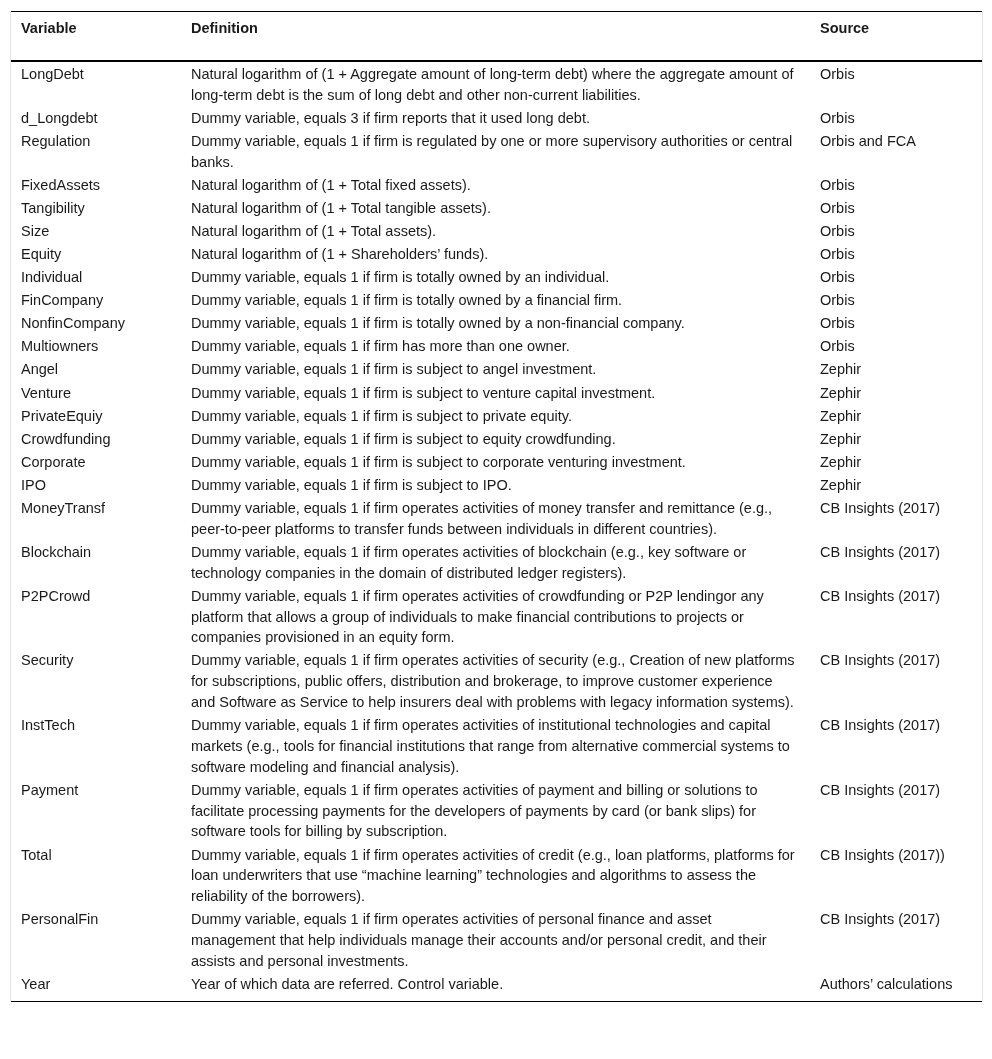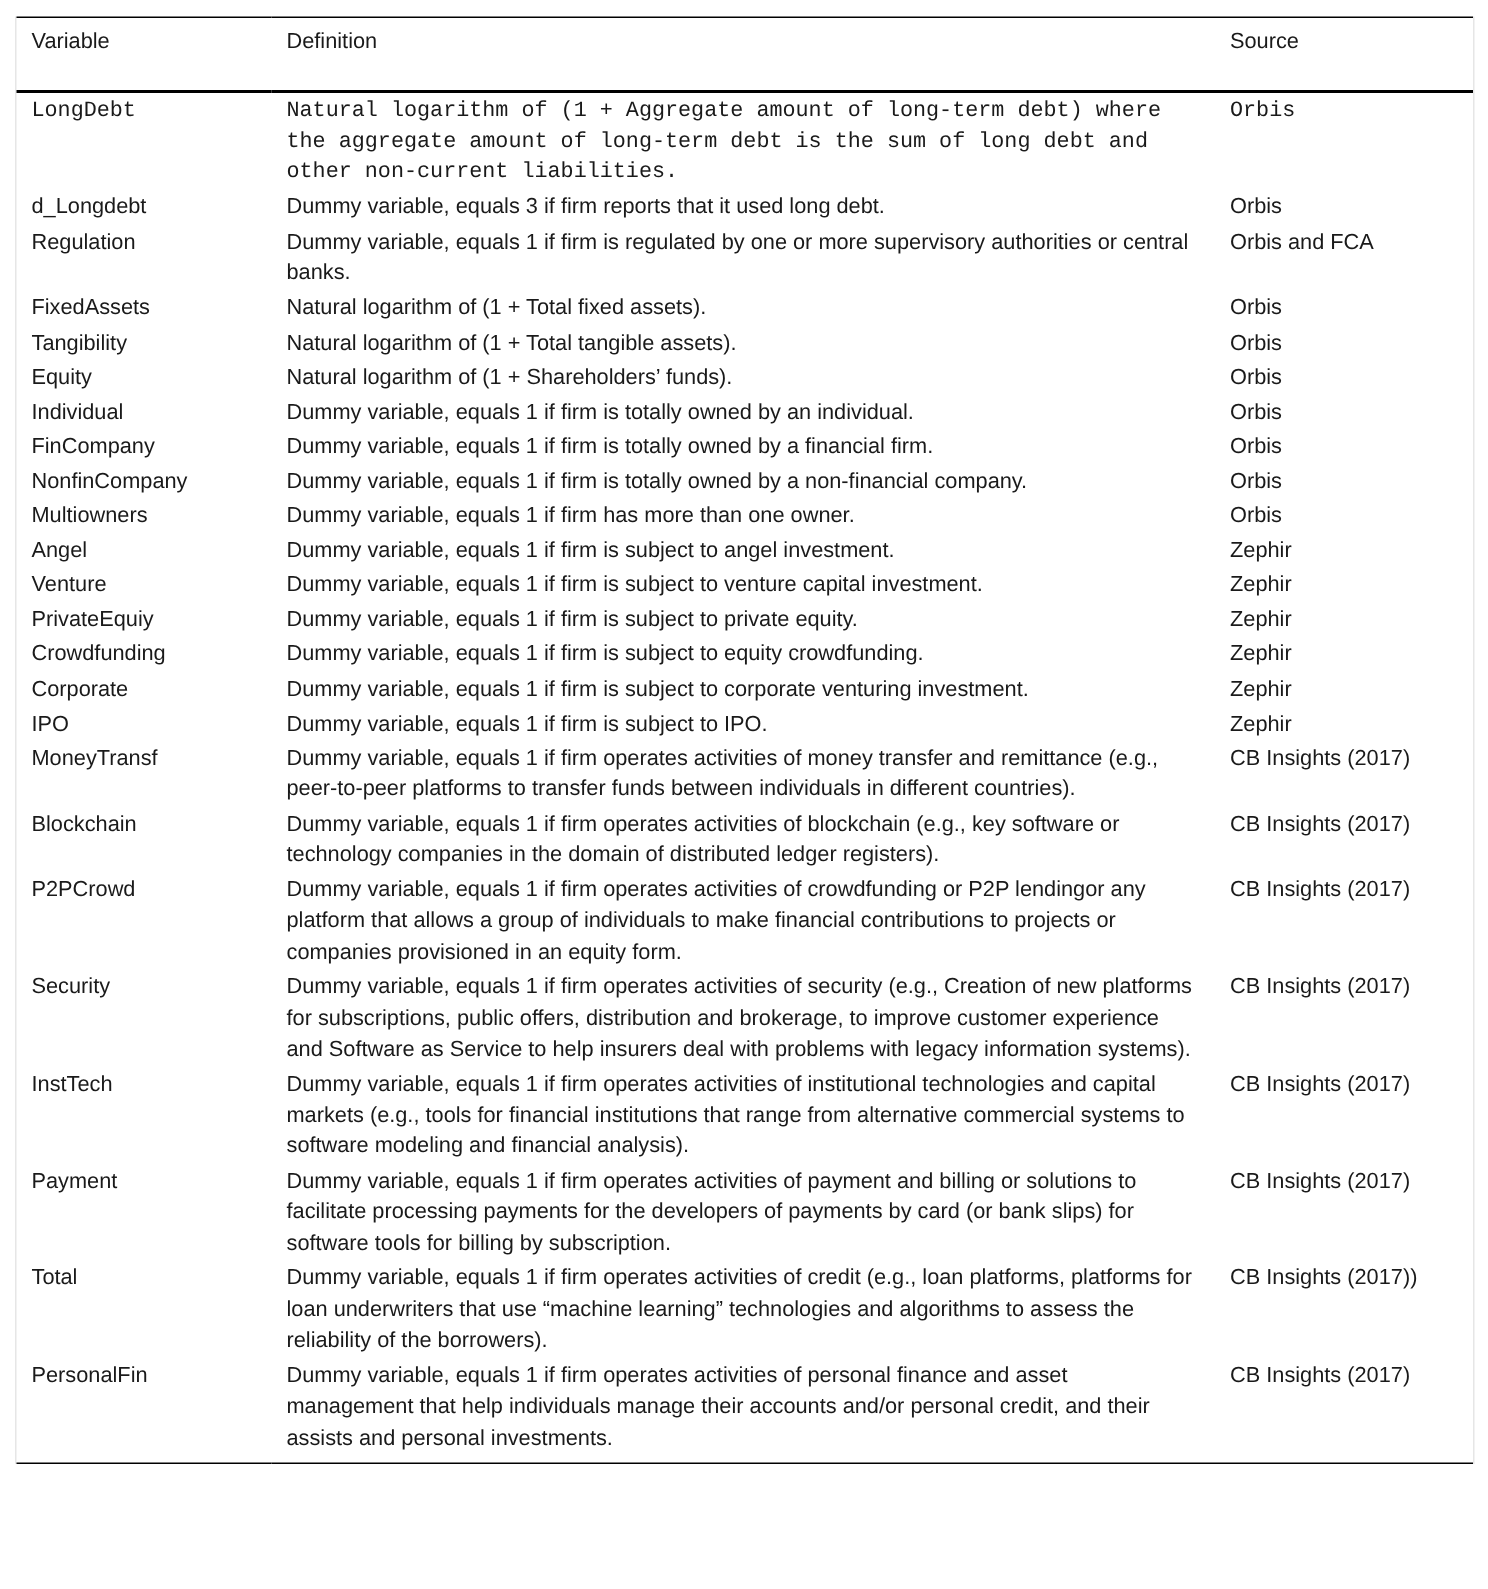--- a/index.html
+++ b/index.html
@@ -8,23 +8,23 @@
   .frame { position: absolute; left: 10px; top: 11px; width: 971px;
            border-left: 1px solid #e6e6e6; border-right: 1px solid #e6e6e6;
            background: #fff; }
   table { width: 100%; border-collapse: collapse; table-layout: fixed;
           border-top: 1px solid #000; border-bottom: 1.5px solid #000; }
   col.c1 { width: 170px; }
   col.c2 { width: 629px; }
   col.c3 { width: 172px; }
   th, td { text-align: left; vertical-align: top; font-size: 14.5px;
            line-height: 20.8px; font-weight: normal; padding: 0 10px; }
-  th { padding-top: 6px; padding-bottom: 21px; border-bottom: 2.5px solid #000; }
+  th { padding-top: 6px; padding-bottom: 21px; border-bottom: 2.5px solid #000; font-weight: bold; }
   td { padding-top: 1px; padding-bottom: 1.3px; }
-  tbody tr:first-child td { padding-top: 2px; font-family: Liberation Mono, monospace; }
+  tbody tr:first-child td { padding-top: 2px; }
   tbody tr:last-child td { padding-bottom: 6px; }
   td.src { padding-right: 4px; }
 </style>
 </head>
 <body>
 
 <div class="frame">
   <table>
     <colgroup>
         <col class="c1">
@@ -55,20 +55,25 @@
           <td class="src">Orbis and FCA</td>
         </tr>
         <tr>
           <td>FixedAssets</td>
           <td>Natural logarithm of (1 + Total fixed assets).</td>
           <td class="src">Orbis</td>
         </tr>
         <tr>
           <td>Tangibility</td>
           <td>Natural logarithm of (1 + Total tangible assets).</td>
+          <td class="src">Orbis</td>
+        </tr>
+        <tr>
+          <td>Size</td>
+          <td>Natural logarithm of (1 + Total assets).</td>
           <td class="src">Orbis</td>
         </tr>
         <tr>
           <td>Equity</td>
           <td>Natural logarithm of (1 + Shareholders’ funds).</td>
           <td class="src">Orbis</td>
         </tr>
         <tr>
           <td>Individual</td>
           <td>Dummy variable, equals 1 if firm is totally owned by an individual.</td>
@@ -152,15 +157,20 @@
         <tr>
           <td>Total</td>
           <td>Dummy variable, equals 1 if firm operates activities of credit (e.g., loan platforms, platforms for loan underwriters that use “machine learning” technologies and algorithms to assess the reliability of the borrowers).</td>
           <td class="src">CB Insights (2017))</td>
         </tr>
         <tr>
           <td>PersonalFin</td>
           <td>Dummy variable, equals 1 if firm operates activities of personal finance and asset management that help individuals manage their accounts and/or personal credit, and their assists and personal investments.</td>
           <td class="src">CB Insights (2017)</td>
         </tr>
+        <tr>
+          <td>Year</td>
+          <td>Year of which data are referred. Control variable.</td>
+          <td class="src">Authors’ calculations</td>
+        </tr>
       </tbody>
   </table>
 </div>
 
 </body></html>

